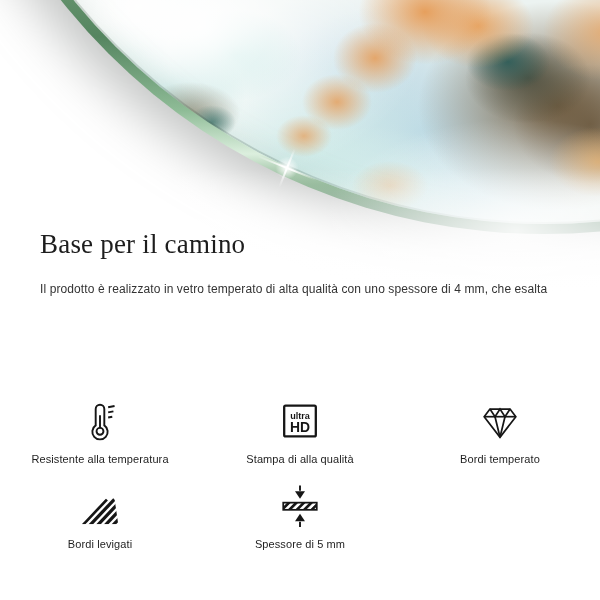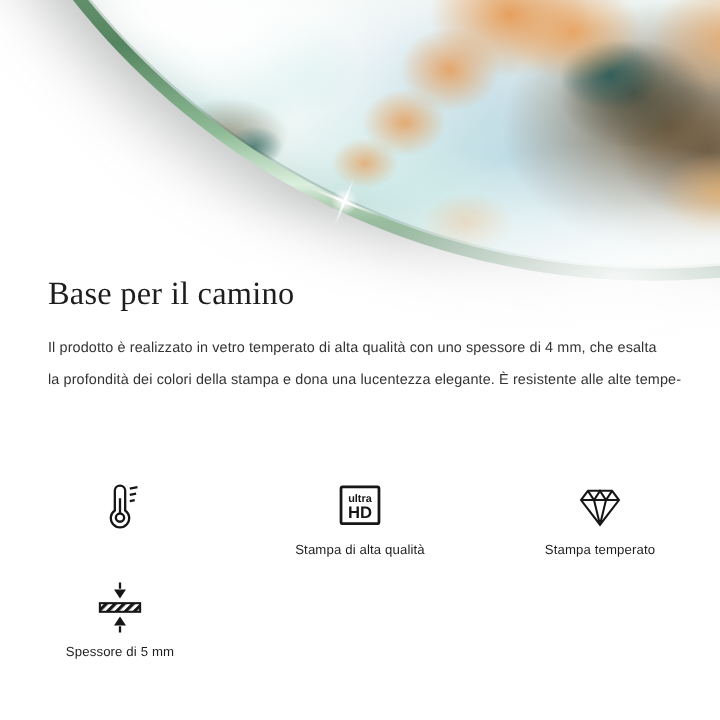--- a/index.html
+++ b/index.html
@@ -116,61 +116,81 @@
     </div>
     <div class="hero-fade"></div>
   </div>
 
   <div class="content">
     <h1 class="title">
       <span>Base per il camino</span>
     </h1>
     <p class="desc">
       <span>Il prodotto è realizzato in vetro temperato di alta qualità con uno spessore di 4 mm, che esalta</span>
-      <span>la profondità dei colori della stampa e dona una lucentezza elegante. È resistente alle alte tempe-</span>
     </p>
   </div>
 
   <div class="features">
 
     <div class="feature">
       <div class="icon-box">
         <svg width="46" height="46" viewBox="0 0 48 48">
           <path class="stroke" d="M19.5 28.6 a8 8 0 1 0 9 0 V11.5 a4.5 4.5 0 0 0 -9 0 Z"></path>
           <circle class="stroke" cx="24" cy="34.8" r="3.6"></circle>
           <path class="stroke" d="M24 31.2 V18"></path>
           <path class="stroke" d="M32.5 9.6 L39.2 8.3 M32.5 15 L38 13.9 M32.5 20.4 L36.8 19.5"></path>
         </svg>
       </div>
+      <div class="feature-label">Resistente alla temperatura</div>
     </div>
 
     <div class="feature">
       <div class="icon-box">
         <svg width="46" height="46" viewBox="0 0 48 48">
           <rect x="7.5" y="8" width="33" height="32" rx="1.5" fill="none" stroke="#161616" stroke-width="2.4"></rect>
           <text x="24" y="21.5" text-anchor="middle" font-size="9.5">ultra</text>
           <text x="24" y="35" text-anchor="middle" font-size="14.5">HD</text>
         </svg>
       </div>
-      <div class="feature-label">Stampa di alta qualità</div>
+      <div class="feature-label">Stampa di alla qualità</div>
     </div>
 
 
     <div class="feature">
       <div class="icon-box">
         <svg width="46" height="46" viewBox="0 0 48 48">
           <path class="thin" d="M13.5 11.5 H34.5 L40.5 19.5 L24 41 L7.5 19.5 Z"></path>
           <path class="thin" d="M7.5 19.5 H40.5"></path>
           <path class="thin" d="M13.5 11.5 L18.8 19.5 L24 11.5 L29.2 19.5 L34.5 11.5"></path>
           <path class="thin" d="M18.8 19.5 L24 41 L29.2 19.5"></path>
         </svg>
       </div>
-      <div class="feature-label">Stampa temperato</div>
-    </div>
-
+      <div class="feature-label">Bordi temperato</div>
+    </div>
+
+    <div class="feature">
+      <div class="icon-box">
+        <svg width="46" height="46" viewBox="0 0 48 48">
+          <defs>
+              <clipPath id="triClip">
+                <path d="M5 43 L38 8 L43 43 Z"></path>
+              </clipPath>
+            </defs>
+          <g clip-path="url(#triClip)" stroke="#161616" stroke-width="3.4">
+            <path d="M-2 52 L31 17"></path>
+              <path d="M6 52 L39 17"></path>
+              <path d="M14 52 L47 17"></path>
+            <path d="M22 52 L55 17"></path>
+              <path d="M30 52 L63 17"></path>
+              <path d="M38 52 L71 17"></path>
+          </g>
+        </svg>
+      </div>
+      <div class="feature-label">Bordi levigati</div>
+    </div>
 
     <div class="feature">
       <div class="icon-box">
         <svg width="46" height="46" viewBox="0 0 48 48">
           <defs>
             <pattern id="hatchP" width="5.5" height="5.5" patternUnits="userSpaceOnUse" patternTransform="rotate(45)">
               <rect x="0" y="0" width="2.8" height="5.5" fill="#161616"></rect>
             </pattern>
           </defs>
           <rect x="6.5" y="20.5" width="35" height="7.5" fill="url(#hatchP)" stroke="#161616" stroke-width="1.8"></rect>

